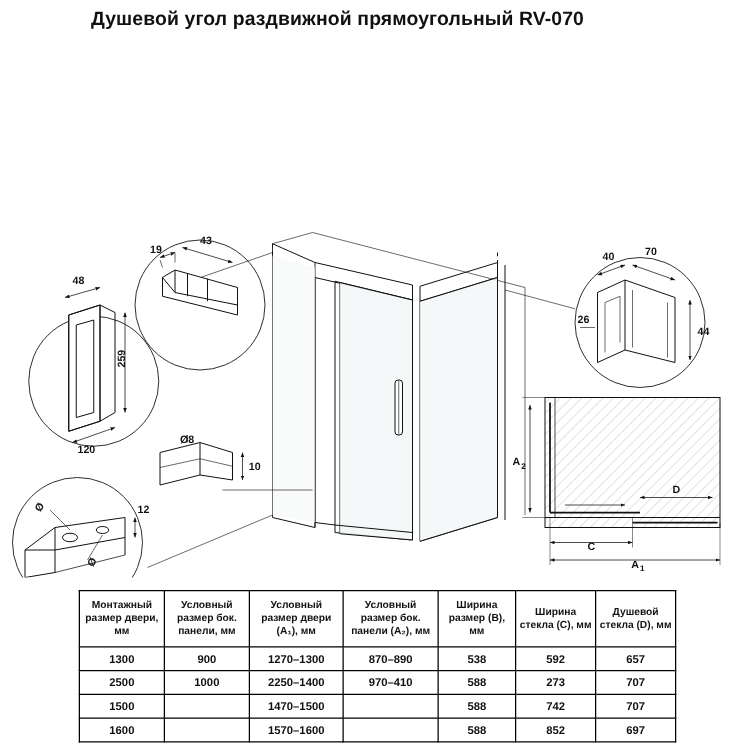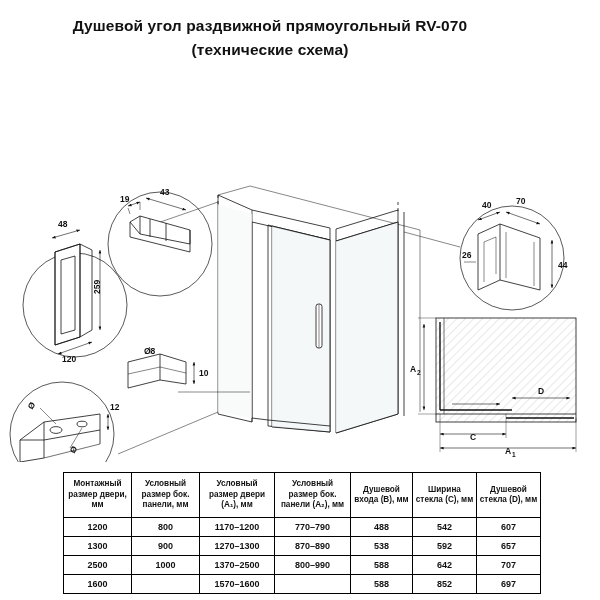--- a/index.html
+++ b/index.html
@@ -6,21 +6,21 @@
   body{
     width:600px;height:600px;
     background:#ffffff;
     font-family:"Liberation Sans", sans-serif;
     color:#111;
     position:relative;
     overflow:hidden;
   }
   .title{
     position:absolute;
-    left:0;top:14px;width:540px;
+    left:0;top:4px;width:540px;
     text-align:center;
     font-size:15.5px;
     font-weight:700;
     line-height:24px;
     letter-spacing:0.1px;
   }
   .title .l2{display:block;}
 
   .canvas{
     position:absolute;
@@ -62,21 +62,20 @@
   .c3{width:76px;}
   .c4{width:62px;}
   .c5{width:64px;}
   .c6{width:64px;}
 </style>
 </head>
 <body>
 
 <div class="title">
   <span>Душевой угол раздвижной прямоугольный RV-070</span>
-  <span class="l2">(технические схема)</span>
 </div>
 
 <div class="canvas">
 <svg width="600" height="400" viewBox="0 0 600 400" xmlns="http://www.w3.org/2000/svg">
   <defs>
     <pattern id="hatch" width="6" height="6" patternTransform="rotate(45)" patternUnits="userSpaceOnUse">
       <line x1="0" y1="0" x2="0" y2="6" stroke="#bdbdbd" stroke-width="0.7"></line>
     </pattern>
     <marker id="arrS" markerWidth="7" markerHeight="7" refX="6" refY="2.4" orient="auto">
       <path d="M0,0 L6,2.4 L0,4.8 z" fill="#111"></path>
@@ -282,51 +281,51 @@
         <col class="c4">
         <col class="c5">
         <col class="c6">
     </colgroup>
     <thead>
       <tr>
         <th>Монтажный размер двери, мм</th>
         <th>Условный размер бок. панели, мм</th>
         <th>Условный размер двери (A₁), мм</th>
         <th>Условный размер бок. панели (A₂), мм</th>
-        <th>Душевой входа (B), мм</th>
+        <th>Ширина размер (B), мм</th>
         <th>Ширина стекла (C), мм</th>
         <th>Душевой стекла (D), мм</th>
       </tr>
     </thead>
     <tbody>
-      <tr>
-        <td>1200</td>
-        <td>800</td>
-        <td>1170–1200</td>
-        <td>770–790</td>
-        <td>488</td>
-        <td>542</td>
-        <td>607</td>
-      </tr>
       <tr>
         <td>1300</td>
         <td>900</td>
         <td>1270–1300</td>
         <td>870–890</td>
         <td>538</td>
         <td>592</td>
         <td>657</td>
       </tr>
       <tr>
         <td>2500</td>
         <td>1000</td>
-        <td>1370–2500</td>
-        <td>800–990</td>
+        <td>2250–1400</td>
+        <td>970–410</td>
         <td>588</td>
-        <td>642</td>
+        <td>273</td>
+        <td>707</td>
+      </tr>
+      <tr>
+        <td>1500</td>
+        <td></td>
+        <td>1470–1500</td>
+        <td></td>
+        <td>588</td>
+        <td>742</td>
         <td>707</td>
       </tr>
       <tr>
         <td>1600</td>
         <td></td>
         <td>1570–1600</td>
         <td></td>
         <td>588</td>
         <td>852</td>
         <td>697</td>

